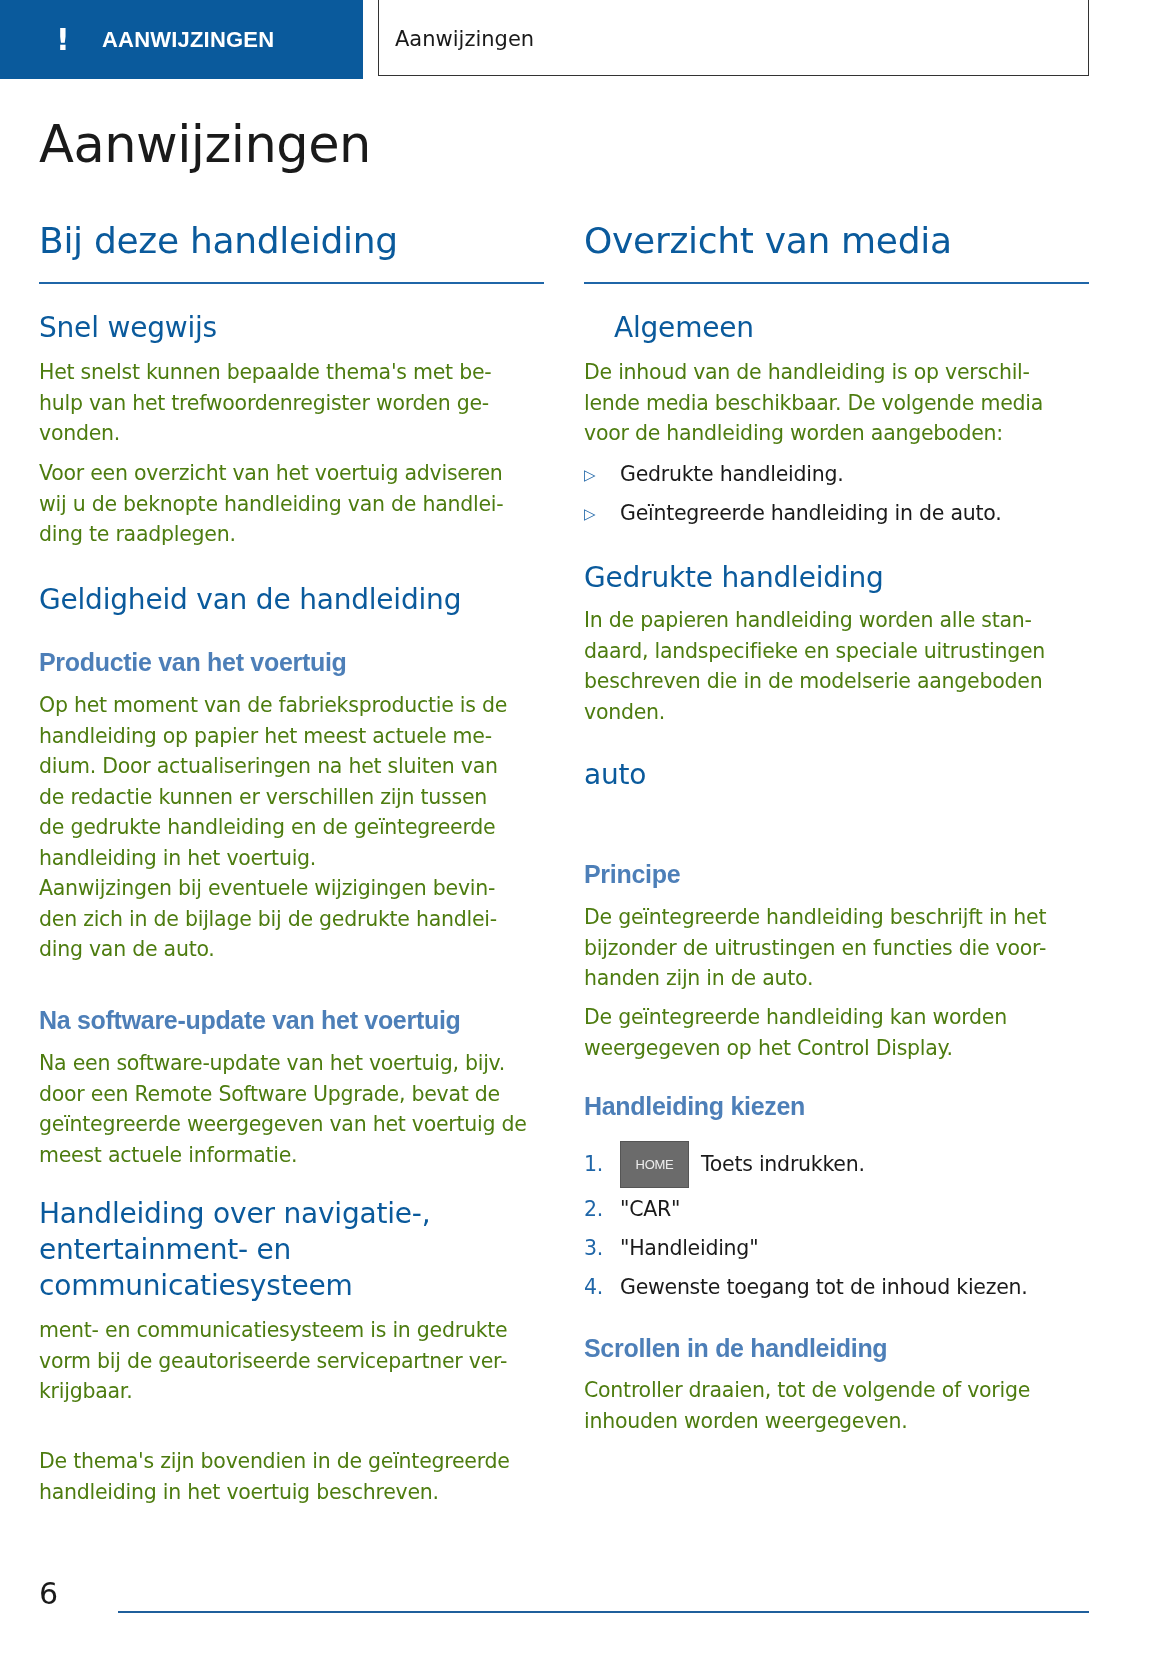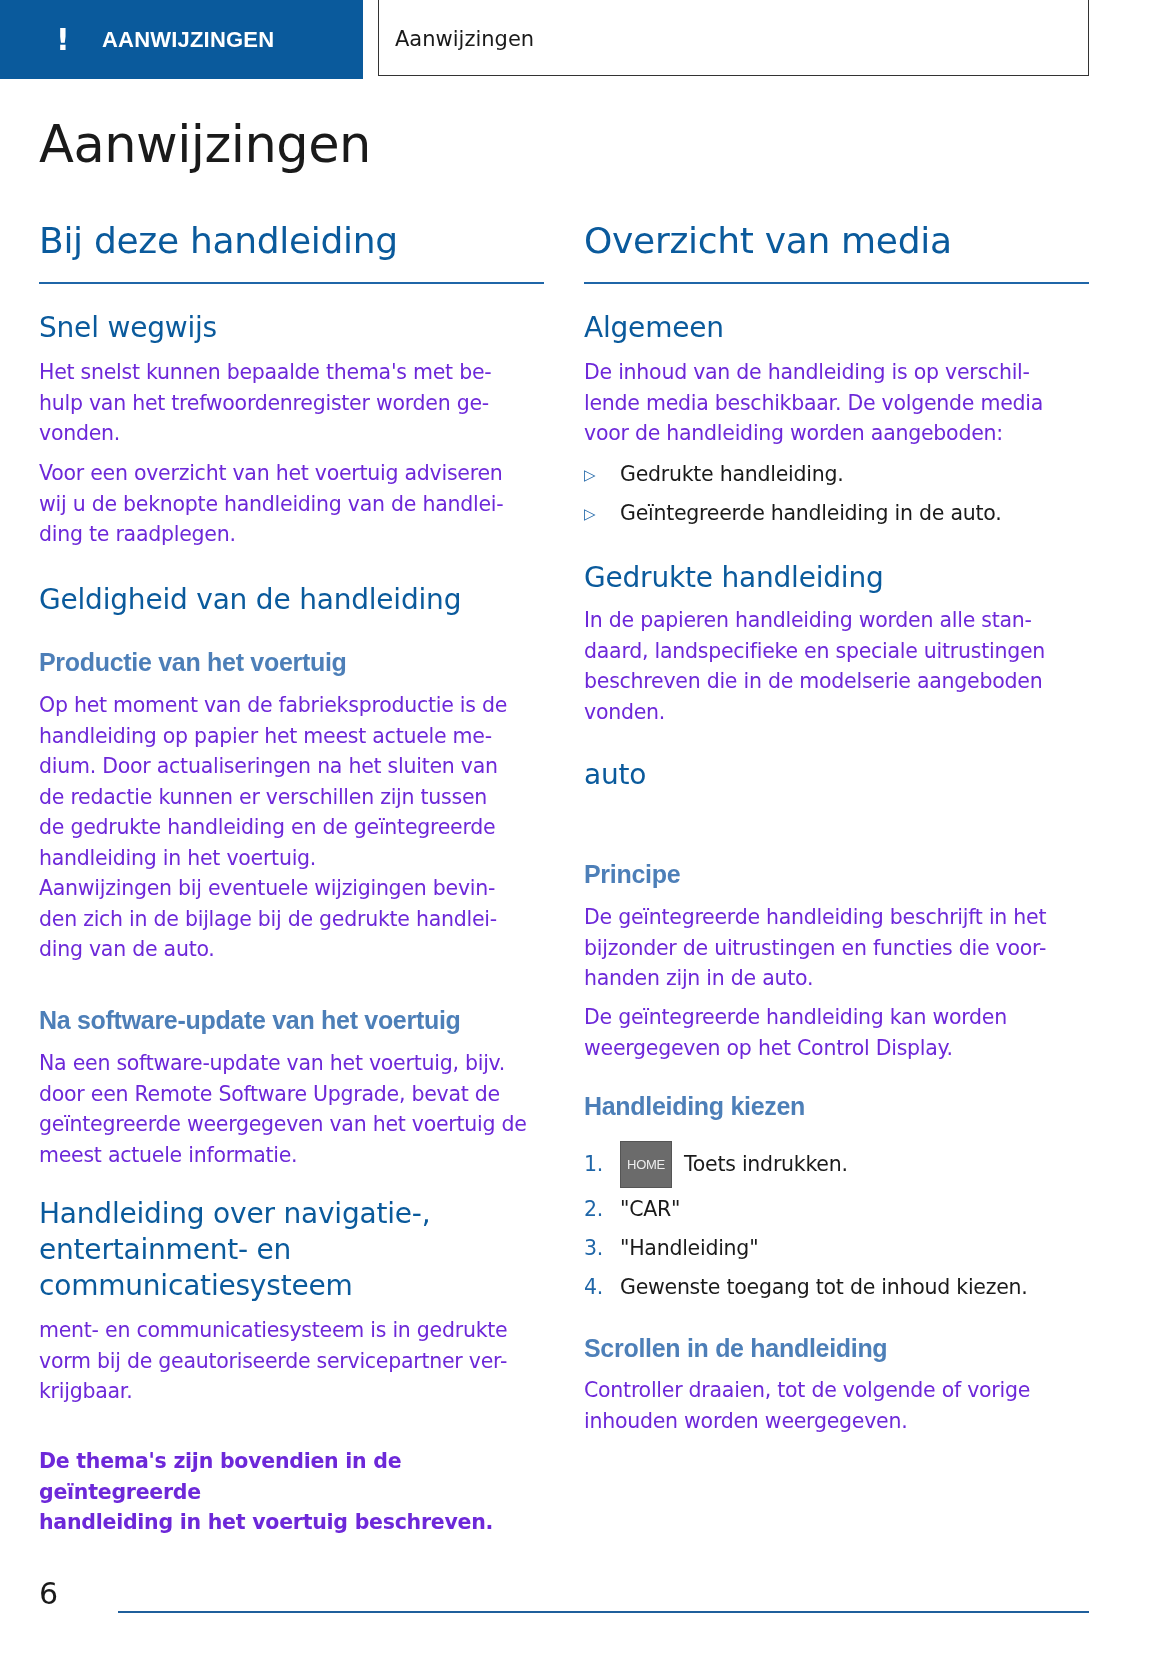--- a/index.html
+++ b/index.html
@@ -20,27 +20,27 @@
   }
   .page-title { position:absolute; left:39px; top:115px; font-size:51px; color:#1a1a1a; font-weight:normal; margin:0; letter-spacing:-0.5px; }
   .col { position:absolute; top:0; }
   .col-left { left:39px; width:505px; }
   .col-right { left:584px; width:505px; }
   .abs { position:absolute; left:0; margin:0; }
   .h1 { font-size:36px; color:#0a5a9c; font-weight:normal; letter-spacing:-0.3px; white-space:nowrap; }
   .rule { height:2px; background:#1f66a8; width:505px; }
   .h2 { font-size:28px; color:#0a5a9c; font-weight:normal; line-height:36px; letter-spacing:-0.2px; }
   .h3 { font-size:25px; color:#4d7fb8; font-weight:bold; letter-spacing:-0.3px; white-space:nowrap; font-family:"Liberation Sans", sans-serif; }
-  .p { font-size:20.5px; line-height:30.5px; color:#6d28d9; width:505px; letter-spacing:-0.25px; }
+  .p { font-size:20.5px; line-height:30.5px; color:#4d7c0f; width:505px; letter-spacing:-0.25px; }
   .bullet { display:flex; font-size:20.5px; line-height:30px; letter-spacing:-0.25px; }
   .bullet .tri { color:#1f66a8; width:36px; font-size:15px; padding-top:1px; }
   .step { display:flex; align-items:center; font-size:20.5px; letter-spacing:-0.25px; }
   .step .num { color:#1f66a8; width:36px; }
   .home-btn {
-    width:52px; height:47px; background:#6b6b6b; border:1px solid #555; color:#eee;
+    width:69px; height:47px; background:#6b6b6b; border:1px solid #555; color:#eee;
     font-family:"Liberation Sans", sans-serif; font-size:13px; display:flex; align-items:center; justify-content:center;
     box-sizing:border-box; margin-right:12px; padding-bottom:0;
   }
   .page-num { position:absolute; left:39px; top:1576px; font-size:30px; color:#1a1a1a; }
   .footer-rule { position:absolute; left:118px; top:1611px; width:971px; height:2px; background:#1f5f9c; }
 </style>
 </head>
 <body>
 
 <div class="tab-blue">
@@ -97,31 +97,31 @@
   <div class="abs h2" style="top:1196px;">
     <div>Handleiding over navigatie-,</div>
     <div>entertainment- en</div>
     <div>communicatiesysteem</div>
   </div>
   <div class="abs p" style="top:1315px;">
     <div>ment- en communicatiesysteem is in gedrukte</div>
     <div>vorm bij de geautoriseerde servicepartner ver-</div>
     <div>krijgbaar.</div>
   </div>
-  <div class="abs p" style="top:1446px;font-weight:bold;">
+  <div class="abs p" style="top:1446px;">
     <div>De thema's zijn bovendien in de geïntegreerde</div>
     <div>handleiding in het voertuig beschreven.</div>
   </div>
 </div>
 
 <div class="col col-right">
   <div class="abs h1" style="top:220px;">Overzicht van media</div>
   <div class="abs rule" style="top:282px;"></div>
 
-  <div class="abs h2" style="top:310px;">Algemeen</div>
+  <div class="abs h2" style="top:310px;margin-left:30px;">Algemeen</div>
   <div class="abs p" style="top:357px;">
     <div>De inhoud van de handleiding is op verschil-</div>
     <div>lende media beschikbaar. De volgende media</div>
     <div>voor de handleiding worden aangeboden:</div>
   </div>
   <div class="abs" style="top:459px;">
     <div class="bullet" style="margin-bottom:8px;">
       <span class="tri">▷</span>
       <span>Gedrukte handleiding.</span>
     </div>

